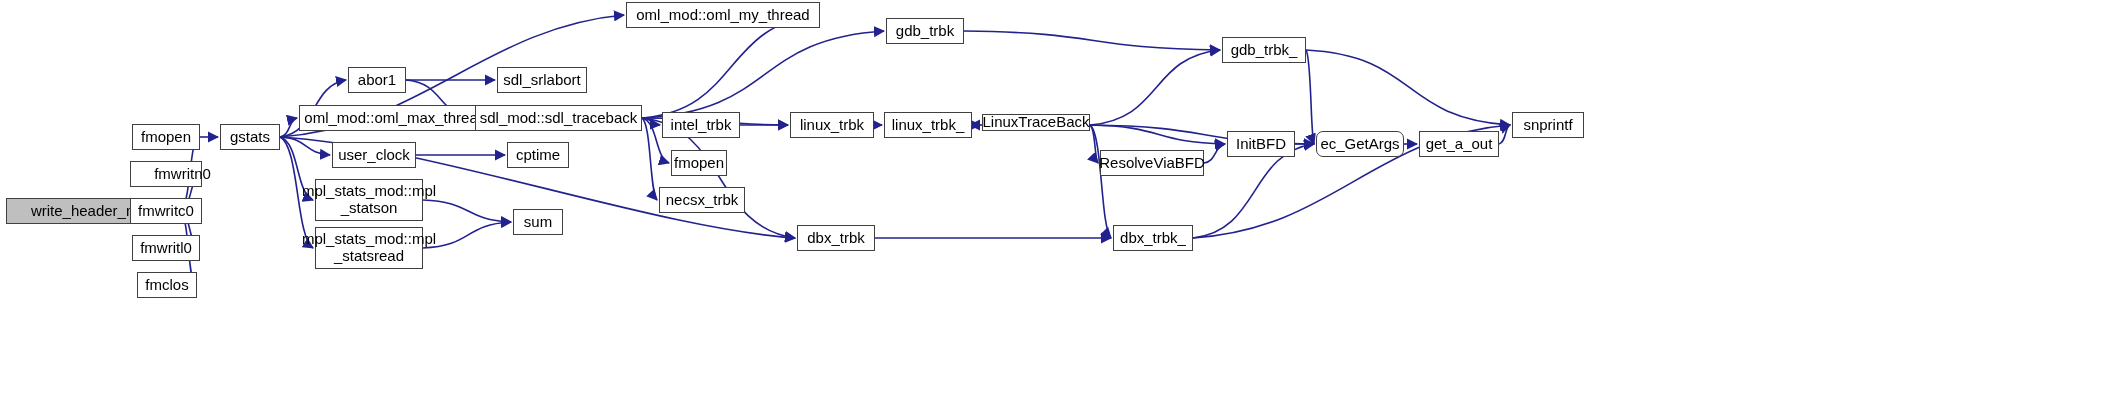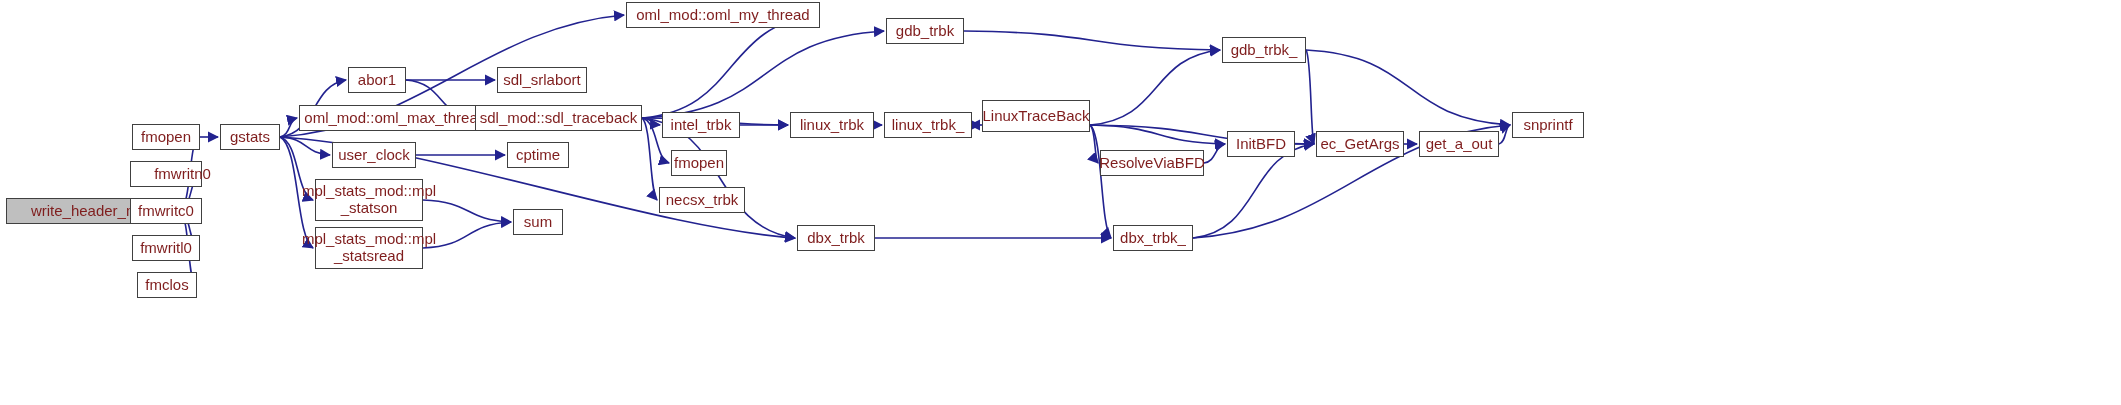--- a/index.html
+++ b/index.html
@@ -9,21 +9,21 @@
     background:#ffffff;
     font-family:"Liberation Sans","DejaVu Sans",sans-serif;
     overflow:hidden;
   }
   svg#edges{position:absolute;left:0;top:0;width:2121px;height:405px;}
   .node{
     position:absolute;
     box-sizing:border-box;
     border:1px solid #404040;
     background:#ffffff;
-    color:#7f1d1d;
+    color:#000000;
     font-size:15px;
     line-height:1.12;
     display:flex;
     align-items:center;
     justify-content:center;
     text-align:center;
     white-space:pre-line;
     letter-spacing:0px;
     z-index:5;
   }
@@ -106,22 +106,22 @@
       <div class="node" style="left: 507px; top: 142px; width: 62px; height: 26px;">cptime</div>
       <div class="node" style="left: 513px; top: 209px; width: 50px; height: 26px;">sum</div>
       <div class="node" style="left: 626px; top: 2px; width: 194px; height: 26px;">oml_mod::oml_my_thread</div>
       <div class="node" style="left: 662px; top: 112px; width: 78px; height: 26px;">intel_trbk</div>
       <div class="node" style="left: 671px; top: 150px; width: 56px; height: 26px;">fmopen</div>
       <div class="node" style="left: 659px; top: 187px; width: 86px; height: 26px;">necsx_trbk</div>
       <div class="node" style="left: 797px; top: 225px; width: 78px; height: 26px;">dbx_trbk</div>
       <div class="node" style="left: 790px; top: 112px; width: 84px; height: 26px;">linux_trbk</div>
       <div class="node" style="left: 884px; top: 112px; width: 88px; height: 26px;">linux_trbk_</div>
       <div class="node" style="left: 886px; top: 18px; width: 78px; height: 26px;">gdb_trbk</div>
-      <div class="node" style="left: 982px; top: 100px; width: 108px; height: 32px;">LinuxTraceBack</div>
+      <div class="node" style="left: 982px; top: 114px; width: 108px; height: 17px;">LinuxTraceBack</div>
       <div class="node" style="left: 1222px; top: 37px; width: 84px; height: 26px;">gdb_trbk_</div>
       <div class="node" style="left: 1100px; top: 150px; width: 104px; height: 26px;">ResolveViaBFD</div>
       <div class="node" style="left: 1227px; top: 131px; width: 68px; height: 26px;">InitBFD</div>
-      <div class="node" style="left: 1316px; top: 131px; width: 88px; height: 26px;">ec_GetArgs</div>
+      <div class="node" style="left: 1316px; top: 131px; width: 88px; height: 26px; border-radius: 7px;">ec_GetArgs</div>
       <div class="node" style="left: 1419px; top: 131px; width: 80px; height: 26px;">get_a_out</div>
       <div class="node" style="left: 1512px; top: 112px; width: 72px; height: 26px;">snprintf</div>
       <div class="node" style="left: 1113px; top: 225px; width: 80px; height: 26px;">dbx_trbk_</div>
     </div>
 </div>
 
 </body></html>

